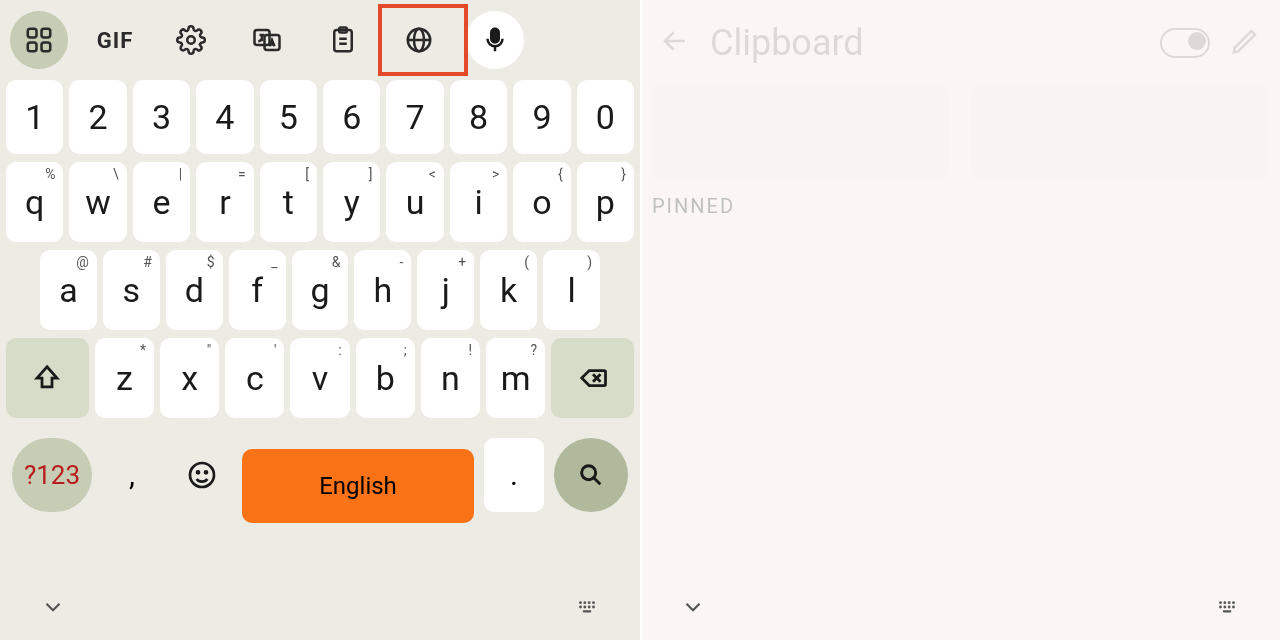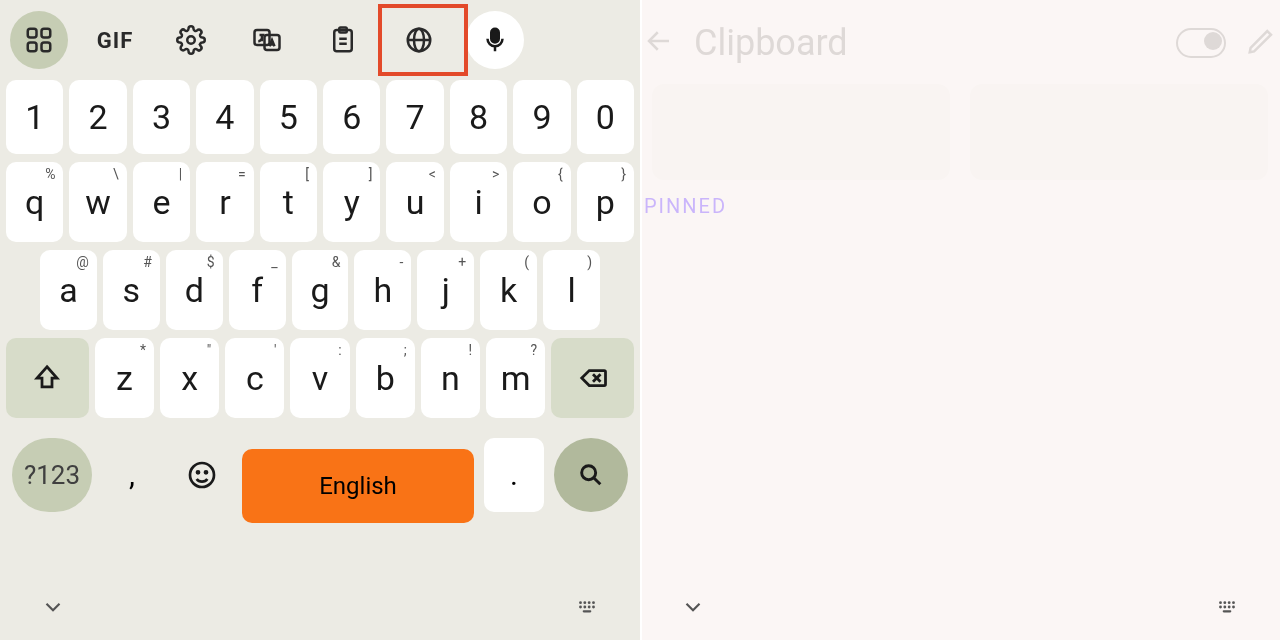--- a/index.html
+++ b/index.html
@@ -20,42 +20,42 @@
 .rows{padding:0 6px;}
 .row{display:flex;gap:6px;margin-bottom:8px;}
 .key{background:#fff;border-radius:10px;height:80px;display:flex;align-items:center;justify-content:center;position:relative;font-size:34px;color:#1a1a1a;flex:1;}
 .row1 .key{height:74px;font-size:34px;}
 .key .sup{position:absolute;top:4px;right:8px;font-size:14px;color:#555;}
 .row.r3{padding:0 34px;}
 .row.r4 .key{height:80px;}
 .key.mod{background:#d7dcc9;}
 .key.shift svg, .key.del svg{width:30px;height:30px;stroke:#1a1a1a;fill:none;stroke-width:2.2;}
 .row5{display:flex;gap:10px;padding:0 6px;align-items:center;margin-top:2px;}
-.pill{background:#c6cdb4;border-radius:40px;height:74px;display:flex;align-items:center;justify-content:center;font-size:26px;color:#404040;}
+.pill{background:#c6cdb4;border-radius:40px;height:74px;display:flex;align-items:center;justify-content:center;font-size:26px;color:#b91c1c;}
 .pill.num{width:80px;flex:none;}
 .pill.circle{width:74px;border-radius:50%;flex:none;background:#b1b99c;}
 .spc{flex:1;background:#f97316;border-radius:10px;height:74px;display:flex;align-items:center;justify-content:center;font-size:24px;margin-top:23px;}
 .dot{width:60px;height:74px;background:#fff;border-radius:10px;display:flex;align-items:center;justify-content:center;font-size:30px;}
 .comma{width:60px;height:74px;display:flex;align-items:center;justify-content:center;font-size:30px;background:#ecebe4;}
 .emoji{width:60px;height:74px;display:flex;align-items:center;justify-content:center;}
 
 .btmbar{position:absolute;bottom:6px;left:0;right:0;height:50px;display:flex;align-items:center;justify-content:space-between;padding:0 40px;}
 .btmbar svg{width:26px;height:26px;stroke:#555;fill:none;stroke-width:2;}
 
 
 .right .scrim{position:absolute;inset:0;background:rgba(255,255,255,0.55);}
-.rhdr{position:absolute;top:8px;left:0;right:0;height:70px;display:flex;align-items:center;padding:0 4px;gap:20px;color:#b7aaa6;}
+.rhdr{position:absolute;top:8px;left:0;right:0;height:70px;display:flex;align-items:center;padding:0 20px;gap:20px;color:#b7aaa6;}
 .rhdr .title{font-size:36px;font-weight:400;flex:1;}
 .rhdr svg{width:30px;height:30px;stroke:#b7aaa6;fill:none;stroke-width:2;}
 .toggle{width:46px;height:26px;border:2px solid #b7aaa6;border-radius:20px;position:relative;}
 .toggle::after{content:"";position:absolute;right:2px;top:2px;width:18px;height:18px;border-radius:50%;background:#b7aaa6;}
 
 .bgtiles{position:absolute;left:12px;right:12px;top:84px;display:flex;gap:20px;opacity:0.35;}
 .bgtile{flex:1;height:96px;background:#e8ddd8;border-radius:12px;}
-.pinned-lbl{position:absolute;left:4px;top:194px;font-size:20px;color:#8b5cf6;letter-spacing:2px;}
+.pinned-lbl{position:absolute;left:12px;top:194px;font-size:20px;color:#737373;letter-spacing:2px;}
 
 .right .btmbar{color:#8a8a8a;}
 .divider {position:absolute;left:640px;top:0;width:2px;height:640px;background:#fff;}
 </style>
 </head>
 <body>
 
 <div class="wrap">
 
   <div class="pane left">

